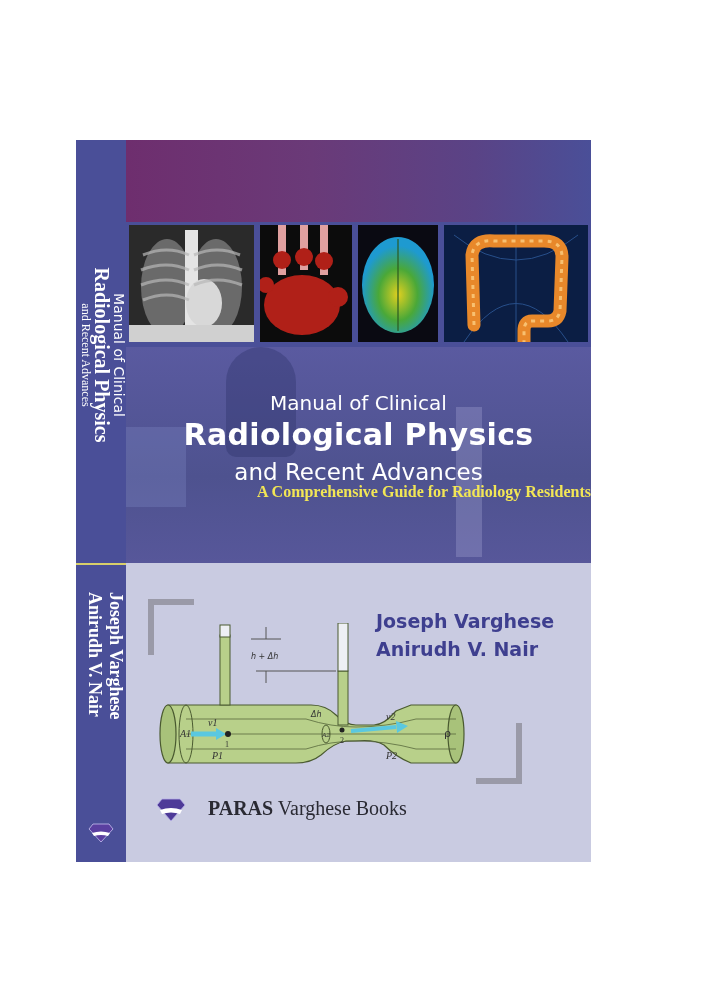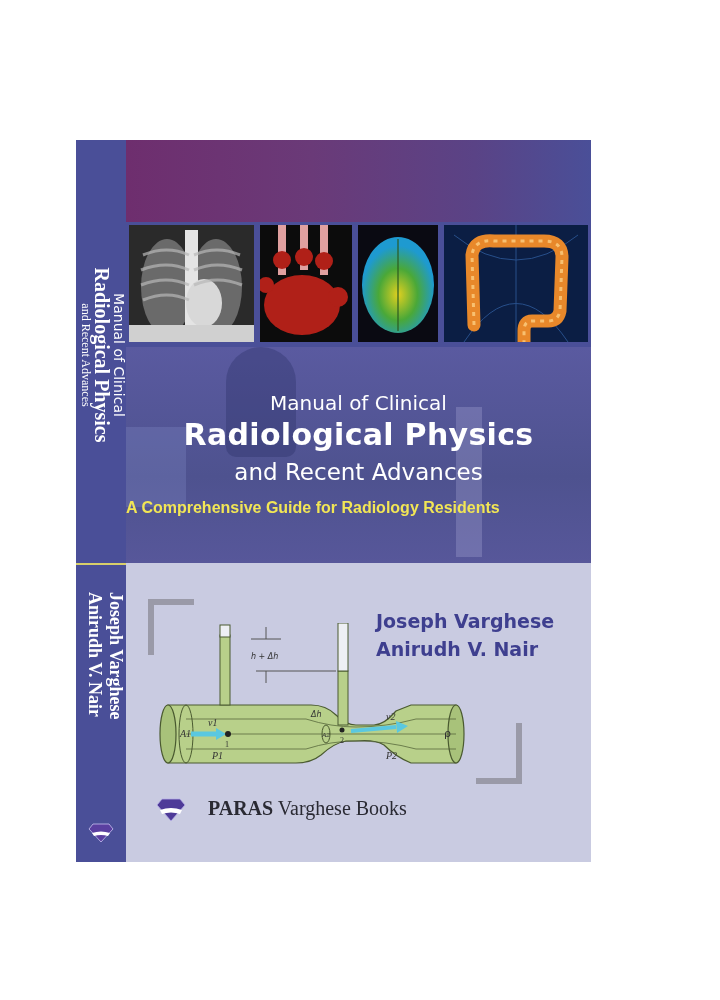--- a/index.html
+++ b/index.html
@@ -21,21 +21,21 @@
   .t2 { left:134px; width:92px; background:#111; }
   .t3 { left:232px; width:80px; background:#0a0a12; }
   .t4 { left:318px; width:144px; background:radial-gradient(ellipse at 50% 50%, #1a3f7a 0%, #0b1e44 70%, #06122c 100%); }
   .titleband { position:absolute; left:0; top:207px; width:465px; height:216px; background:linear-gradient(180deg,#5a5aa0 0%,#4e528f 60%,#57579a 100%); overflow:hidden; }
   .titleband .ghost1 { position:absolute; left:100px; top:0; width:70px; height:110px; border-radius:35px 35px 10px 10px; background:rgba(40,45,100,0.35); }
   .titleband .ghost2 { position:absolute; left:0; top:80px; width:60px; height:80px; background:rgba(140,150,210,0.25); }
   .titleband .ghost3 { position:absolute; left:330px; top:60px; width:26px; height:150px; background:rgba(190,190,230,0.25); }
   .t-line1 { position:absolute; left:0; width:465px; top:44px; text-align:center; color:#fff; font-size:20px; }
   .t-line2 { position:absolute; left:0; width:465px; top:70px; text-align:center; color:#fff; font-size:30px; font-weight:bold; letter-spacing:0.3px; }
   .t-line3 { position:absolute; left:0; width:465px; top:112px; text-align:center; color:#fff; font-size:23px; }
-  .t-line4 { position:absolute; left:0; width:465px; top:152px; text-align:left; color:#f2e655; font-size:16px; font-weight:bold; font-family:Liberation Sans, sans-serif; }
+  .t-line4 { position:absolute; left:0; width:465px; top:136px; text-align:right; color:#f2e655; font-size:16px; font-weight:bold; font-family:Liberation Serif, serif; }
   .lower { position:absolute; left:0; top:423px; width:465px; height:299px; background:#c9cbe1; }
   .corner-tl { position:absolute; left:22px; top:36px; width:40px; height:50px; border-left:6px solid #9a9aa8; border-top:6px solid #9a9aa8; }
   .corner-br { position:absolute; left:350px; top:160px; width:40px; height:55px; border-right:6px solid #9a9aa8; border-bottom:6px solid #9a9aa8; }
   .authors { position:absolute; left:250px; top:44px; color:#3e3f8f; font-weight:bold; font-size:19px; line-height:28px; }
   .diagram { position:absolute; left:30px; top:60px; width:320px; height:150px; }
   .publisher { position:absolute; left:30px; top:230px; height:30px; display:flex; align-items:center; }
   .publisher .logo { width:30px; height:30px; margin-right:22px; }
   .publisher .name { font-family:"Liberation Serif", serif; font-size:20px; color:#2a2a33; }
   .publisher .name b { font-weight:bold; }
 </style>

